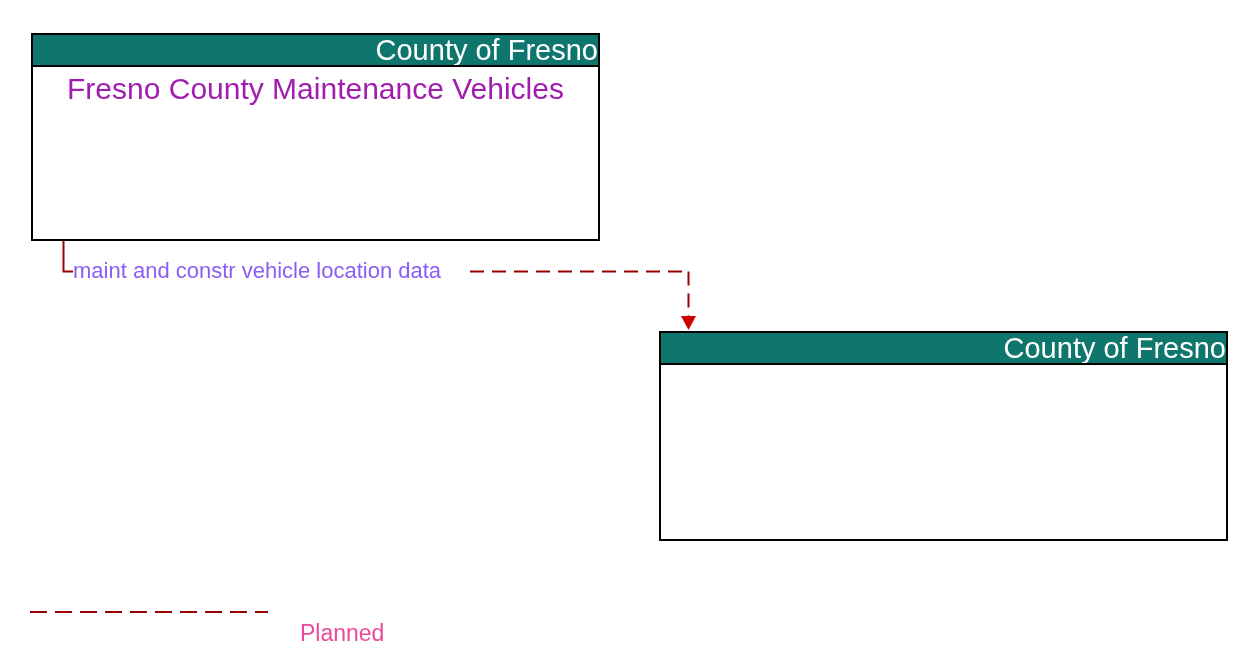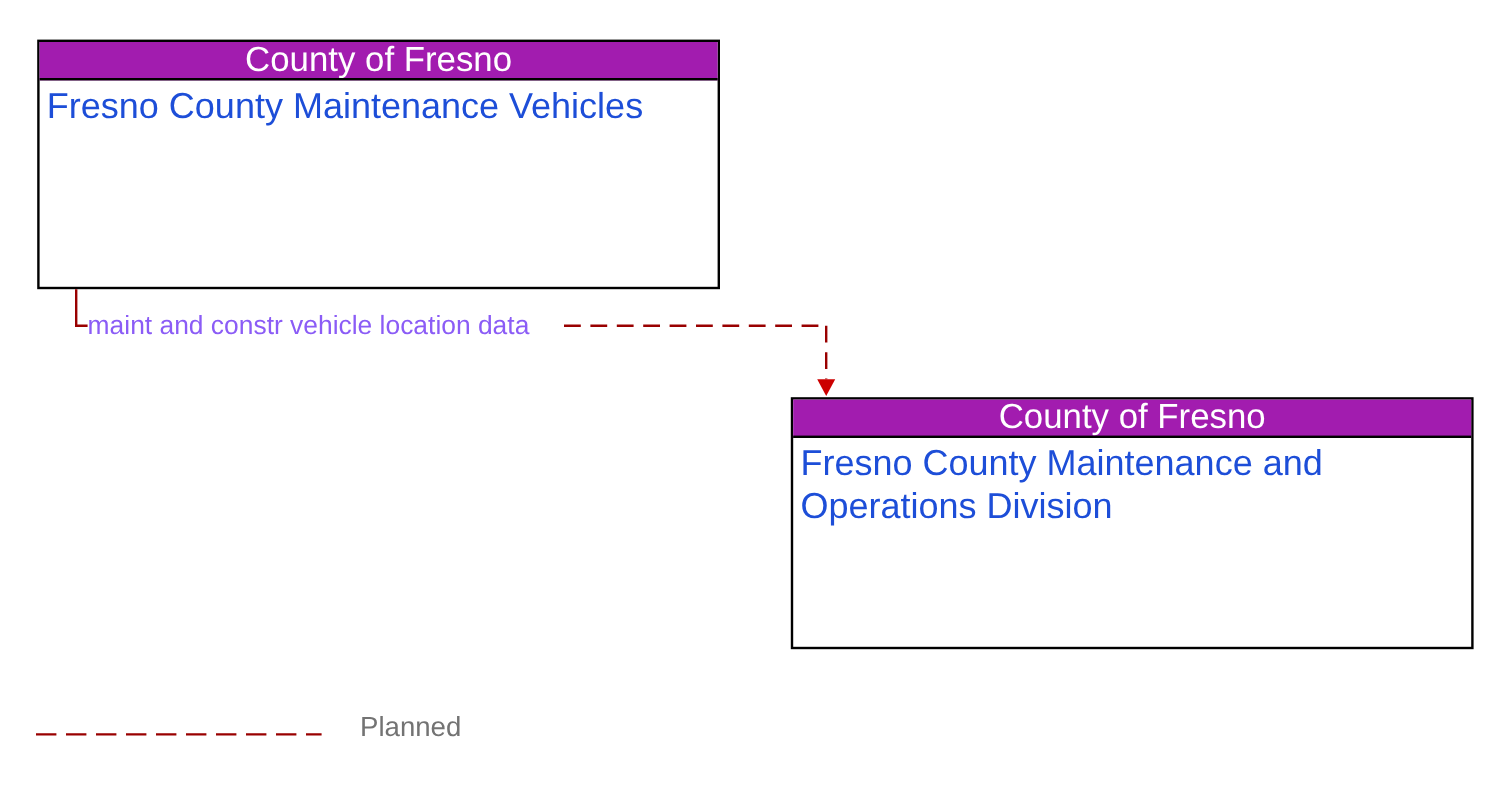--- a/index.html
+++ b/index.html
@@ -17,33 +17,34 @@
   }
   .entity-box {
     position: absolute;
     box-sizing: border-box;
     border: 2px solid #000000;
     background: #FFFFFF;
   }
   .entity-box .entity-header {
     box-sizing: border-box;
     height: 32px;
-    background: #a21caf;
+    background: #0f766e;
     border-bottom: 2px solid #000000;
     color: #FFFFFF;
     font-size: 29px;
     line-height: 30px;
-    text-align: center;
+    text-align: right;
     white-space: nowrap;
     overflow: hidden;
   }
   .entity-box .entity-body {
-    color: #1d4ed8;
+    color: #a21caf;
     font-size: 30px;
     line-height: 36px;
+    text-align: center;
     padding: 4px 6px 0 6px;
   }
   #box-source { left: 31px; top: 33px; width: 569px; height: 208px; }
   #box-destination { left: 659px; top: 331px; width: 569px; height: 210px; }
 
   .connector-svg {
     position: absolute;
     left: 0;
     top: 0;
     width: 1251px;
@@ -55,22 +56,22 @@
     left: 73px;
     top: 258px;
     color: #8b5cf6;
     font-size: 22px;
     line-height: 26px;
     white-space: nowrap;
   }
   .legend-label {
     position: absolute;
     left: 300px;
-    top: 592px;
-    color: #737373;
+    top: 620px;
+    color: #ec4899;
     font-size: 23px;
     line-height: 26px;
     white-space: nowrap;
   }
 </style>
 </head>
 <body>
 
 <div class="canvas">
 
@@ -80,23 +81,20 @@
     </div>
     <div class="entity-body">
       <span>Fresno County Maintenance Vehicles</span>
     </div>
   </div>
 
   <div class="entity-box" id="box-destination">
     <div class="entity-header">
       <span>County of Fresno</span>
     </div>
-    <div class="entity-body">
-      <span>Fresno County Maintenance and Operations Division</span>
-    </div>
   </div>
 
   <svg class="connector-svg" viewBox="0 0 1251 656" xmlns="http://www.w3.org/2000/svg" aria-hidden="true">
 
     <path d="M63.5 241 L63.5 271.5 L73 271.5" fill="none" stroke="#990000" stroke-width="2"></path>
 
     <path d="M470 271.5 L688.5 271.5" fill="none" stroke="#990000" stroke-width="2" stroke-dasharray="14 8"></path>
 
     <path d="M688.5 271.5 L688.5 316" fill="none" stroke="#990000" stroke-width="2" stroke-dasharray="14 8"></path>
 

